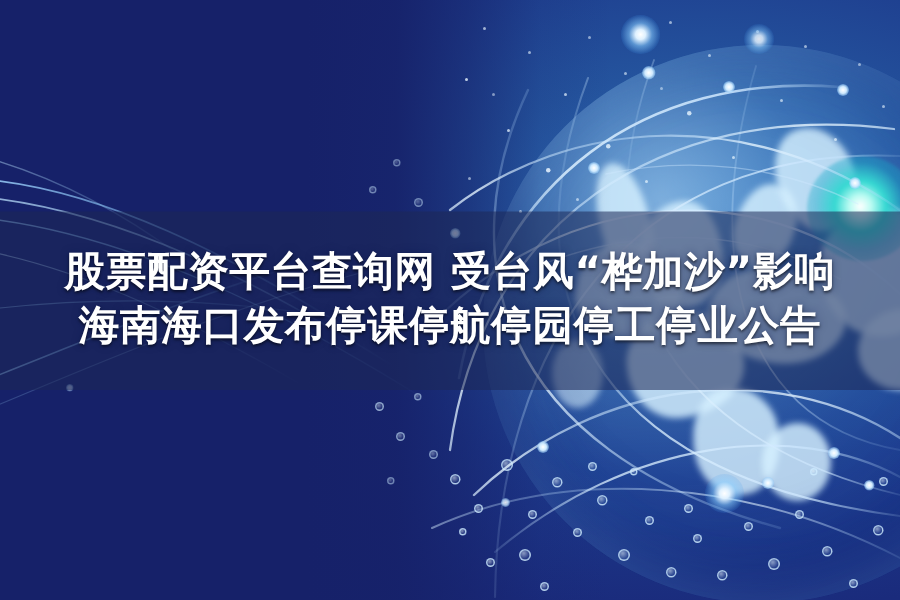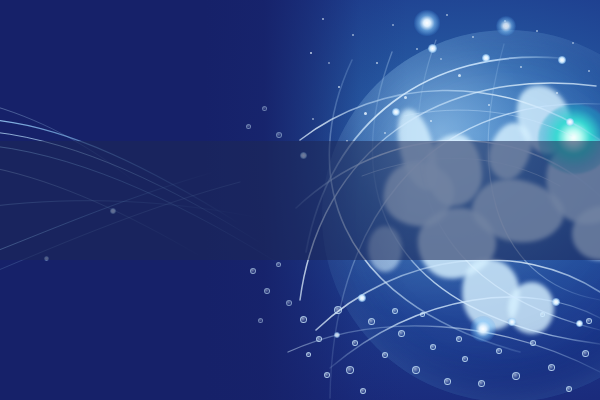--- a/index.html
+++ b/index.html
@@ -324,15 +324,17 @@
     <div class="bubble" style="left:258px;top:318px;width:3px;height:3px;opacity:.6;"></div>
 
     <div class="bubble" style="left:246px;top:124px;width:3px;height:3px;opacity:.6;"></div>
     <div class="bubble" style="left:262px;top:106px;width:3px;height:3px;opacity:.55;"></div>
     <div class="bubble" style="left:276px;top:132px;width:4px;height:4px;opacity:.6;"></div>
   </div>
 
   <div id="band"></div>
 
   <div id="headline">
+    <div class="hline">股票配资平台查询网 受台风“桦加沙”影响</div>
+    <div class="hline">海南海口发布停课停航停园停工停业公告</div>
   </div>
 
 </div>
 
 </body></html>

